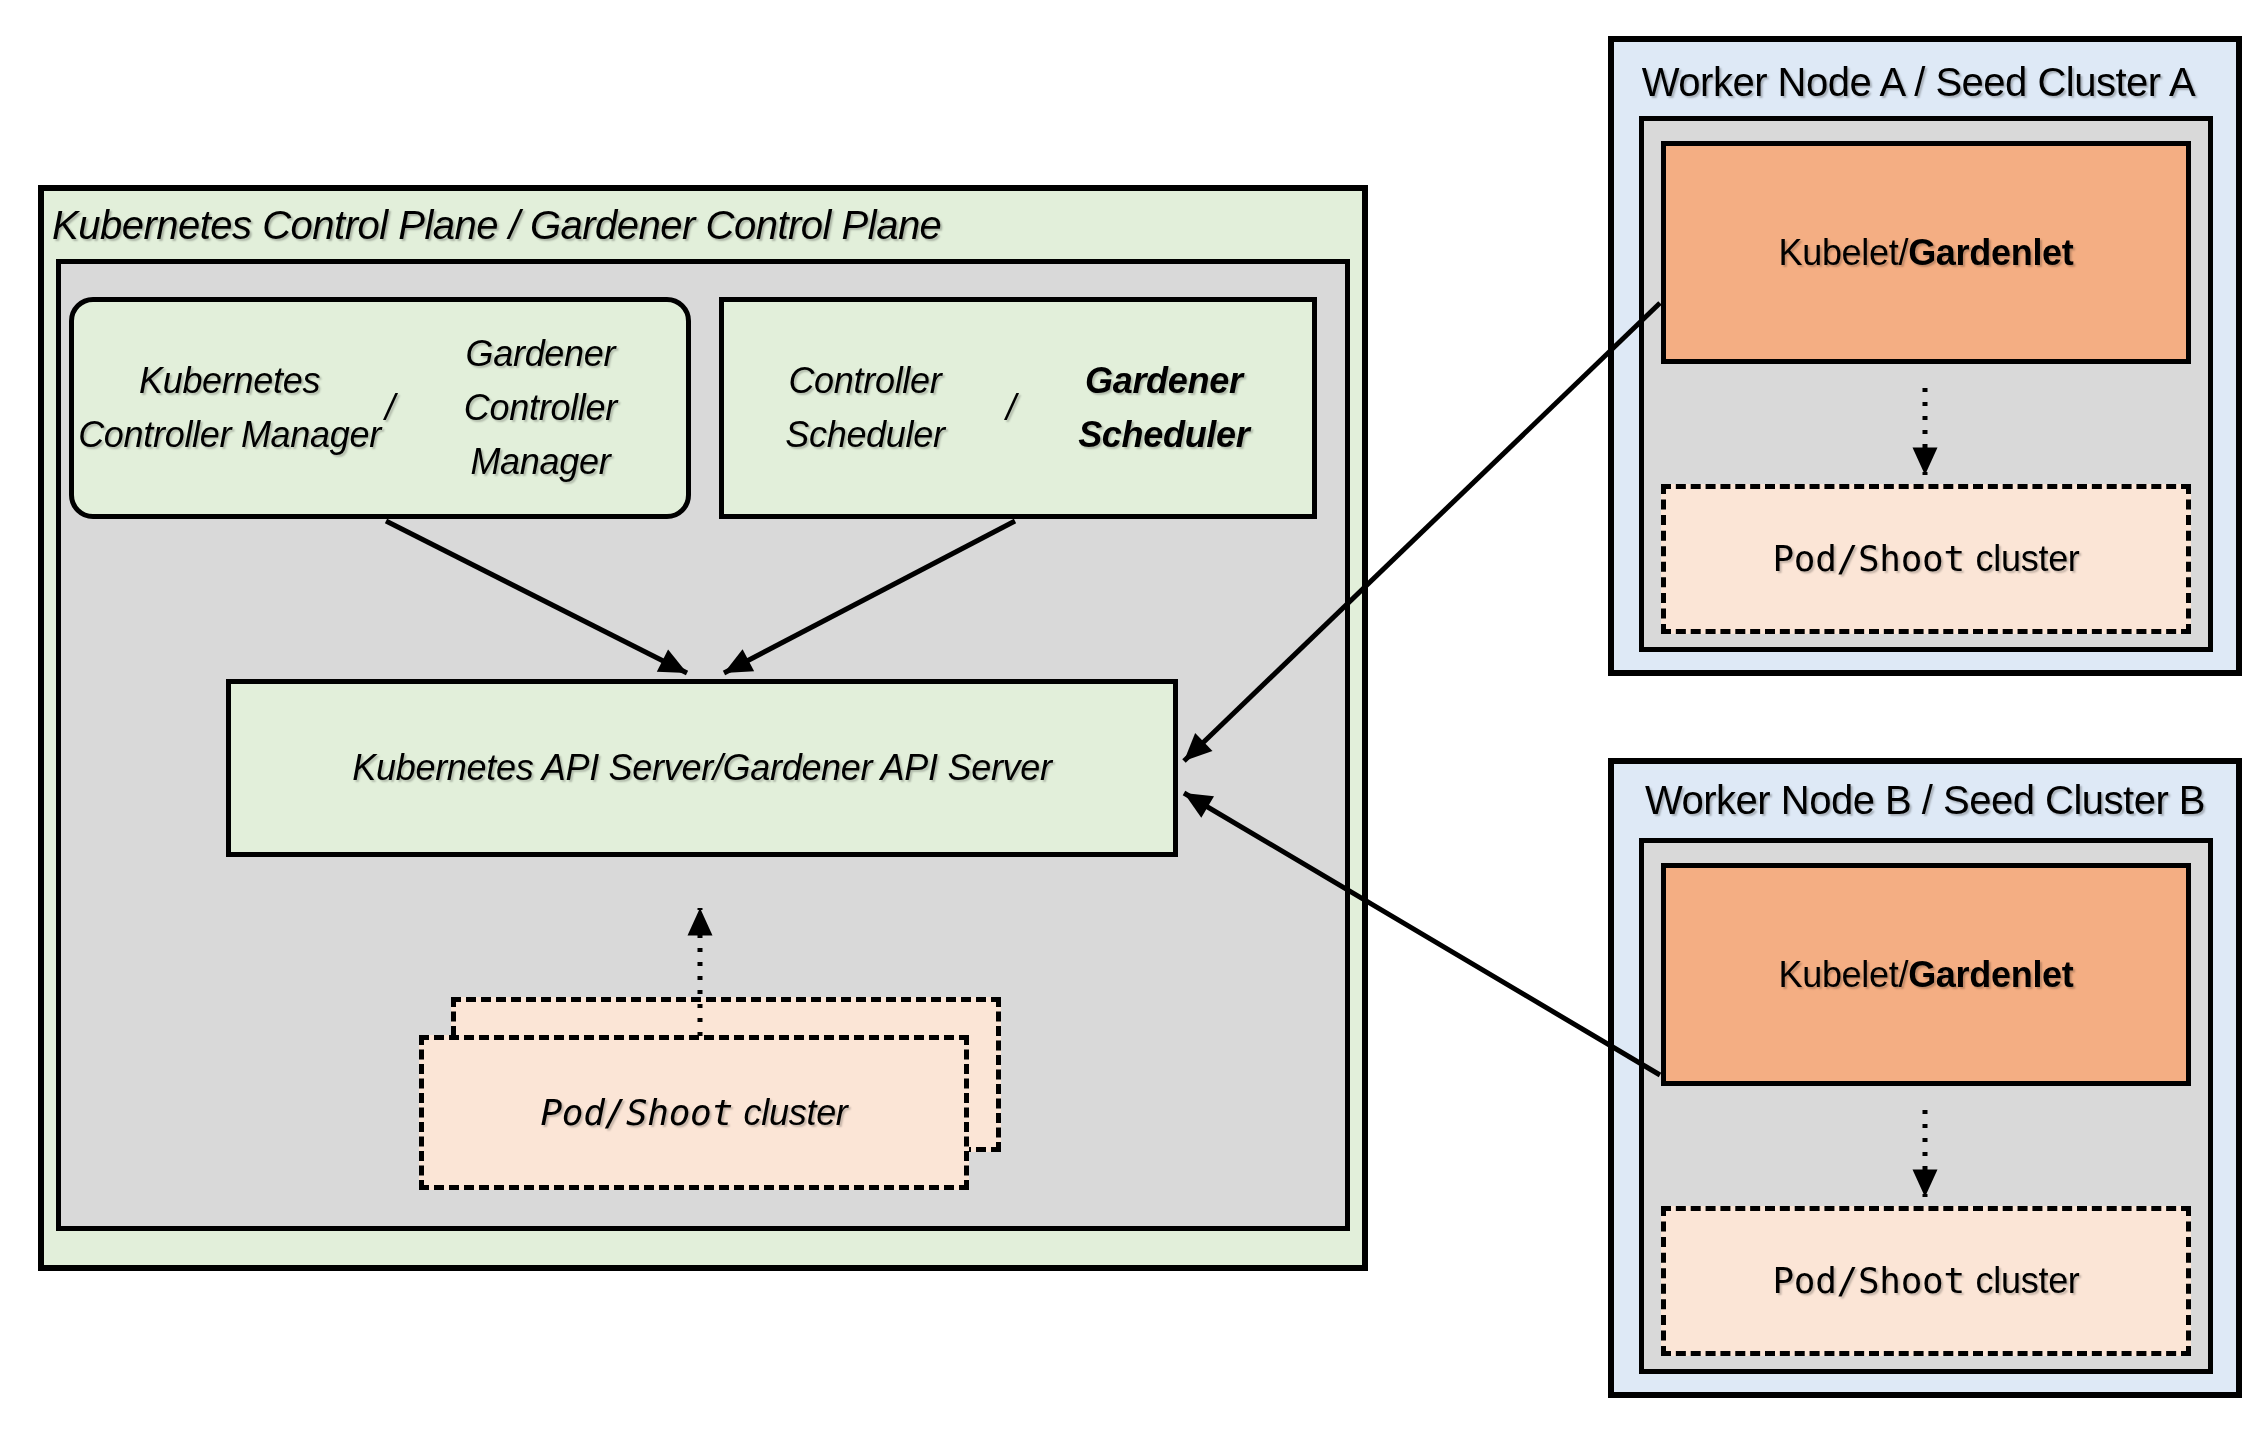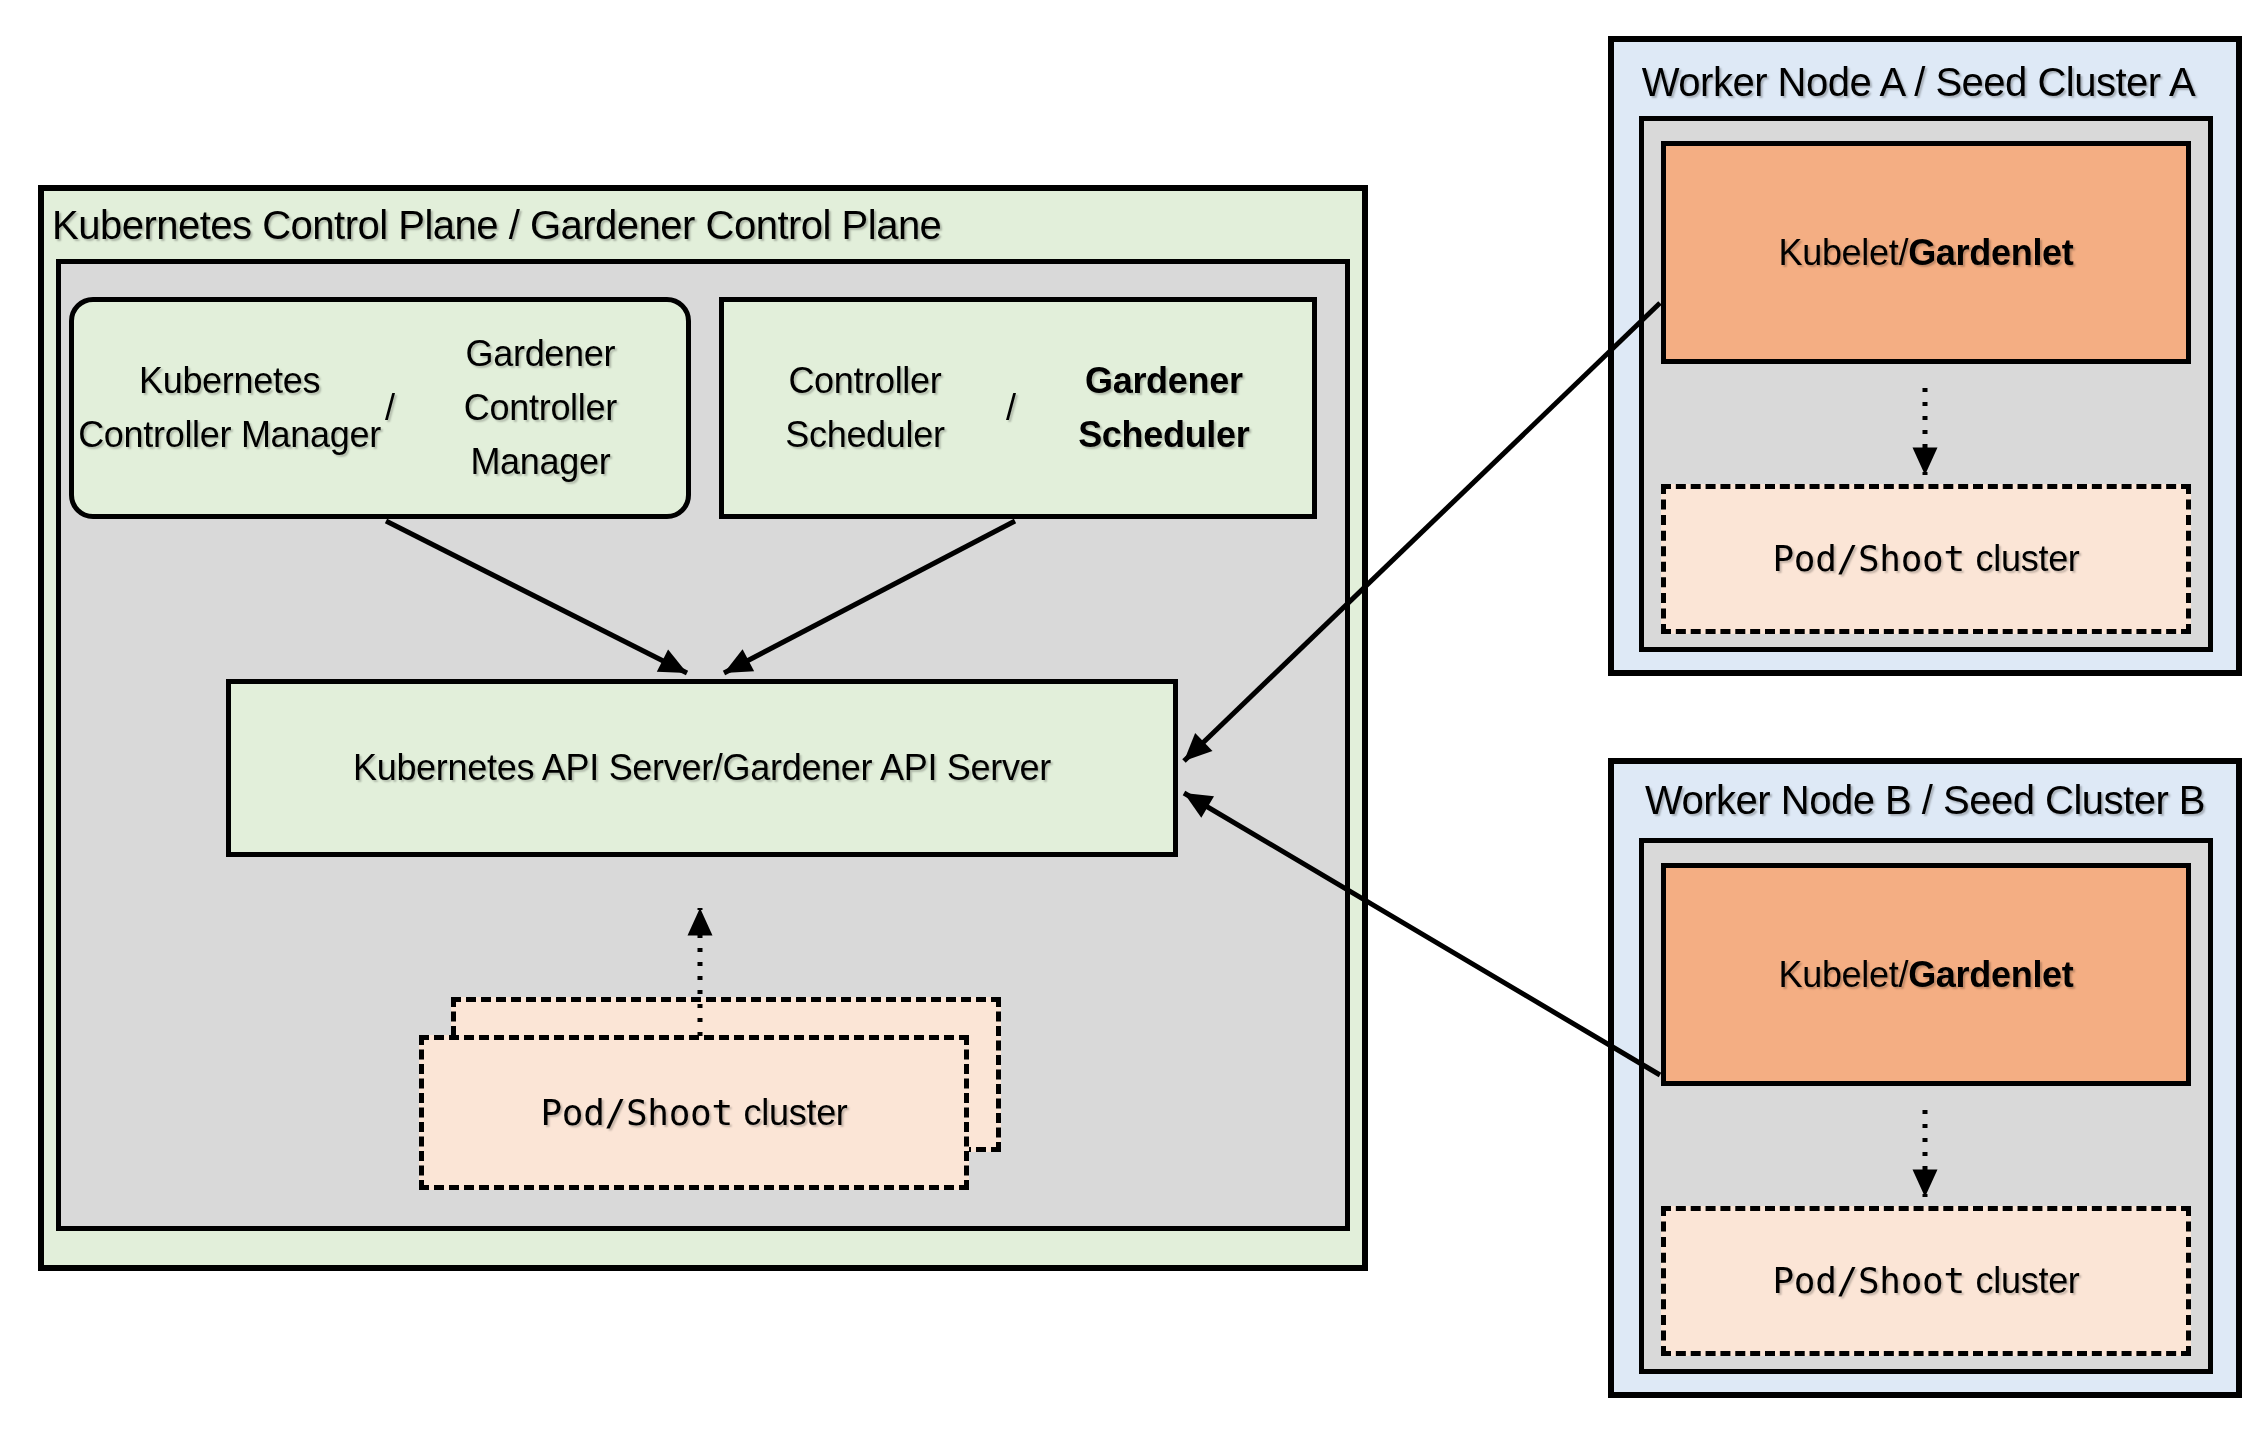--- a/index.html
+++ b/index.html
@@ -28,21 +28,21 @@
   .mono{font-family:"DejaVu Sans Mono","Liberation Mono",monospace;}
   .mono-gap{margin-left:0.30em;}
   #arrow-layer{position:absolute;left:0;top:0;pointer-events:none;}
   #arrow-layer line{stroke:#000;}
 </style>
 </head>
 <body>
 
 <div id="canvas">
 
-  <div class="box outer-frame fill-green" style="left:38px;top:185px;width:1330px;height:1086px;">
+  <div class="box outer-frame fill-green" style="left:38px;top:185px;width:1330px;height:1086px;font-style:italic;">
     <div class="box title" style="left:8px;top:12px;">Kubernetes Control Plane / Gardener Control Plane</div>
 
     <div class="box inner-frame fill-gray" style="left:12px;top:68px;width:1294px;height:972px;">
 
       <div class="box node-box fill-green" style="left:8px;top:33px;width:622px;height:222px;border-radius:24px;">
         <div class="label-line">Kubernetes Controller Manager</div>
         <div class="label-line">/</div>
         <div class="label-line">Gardener Controller Manager</div>
       </div>
 

